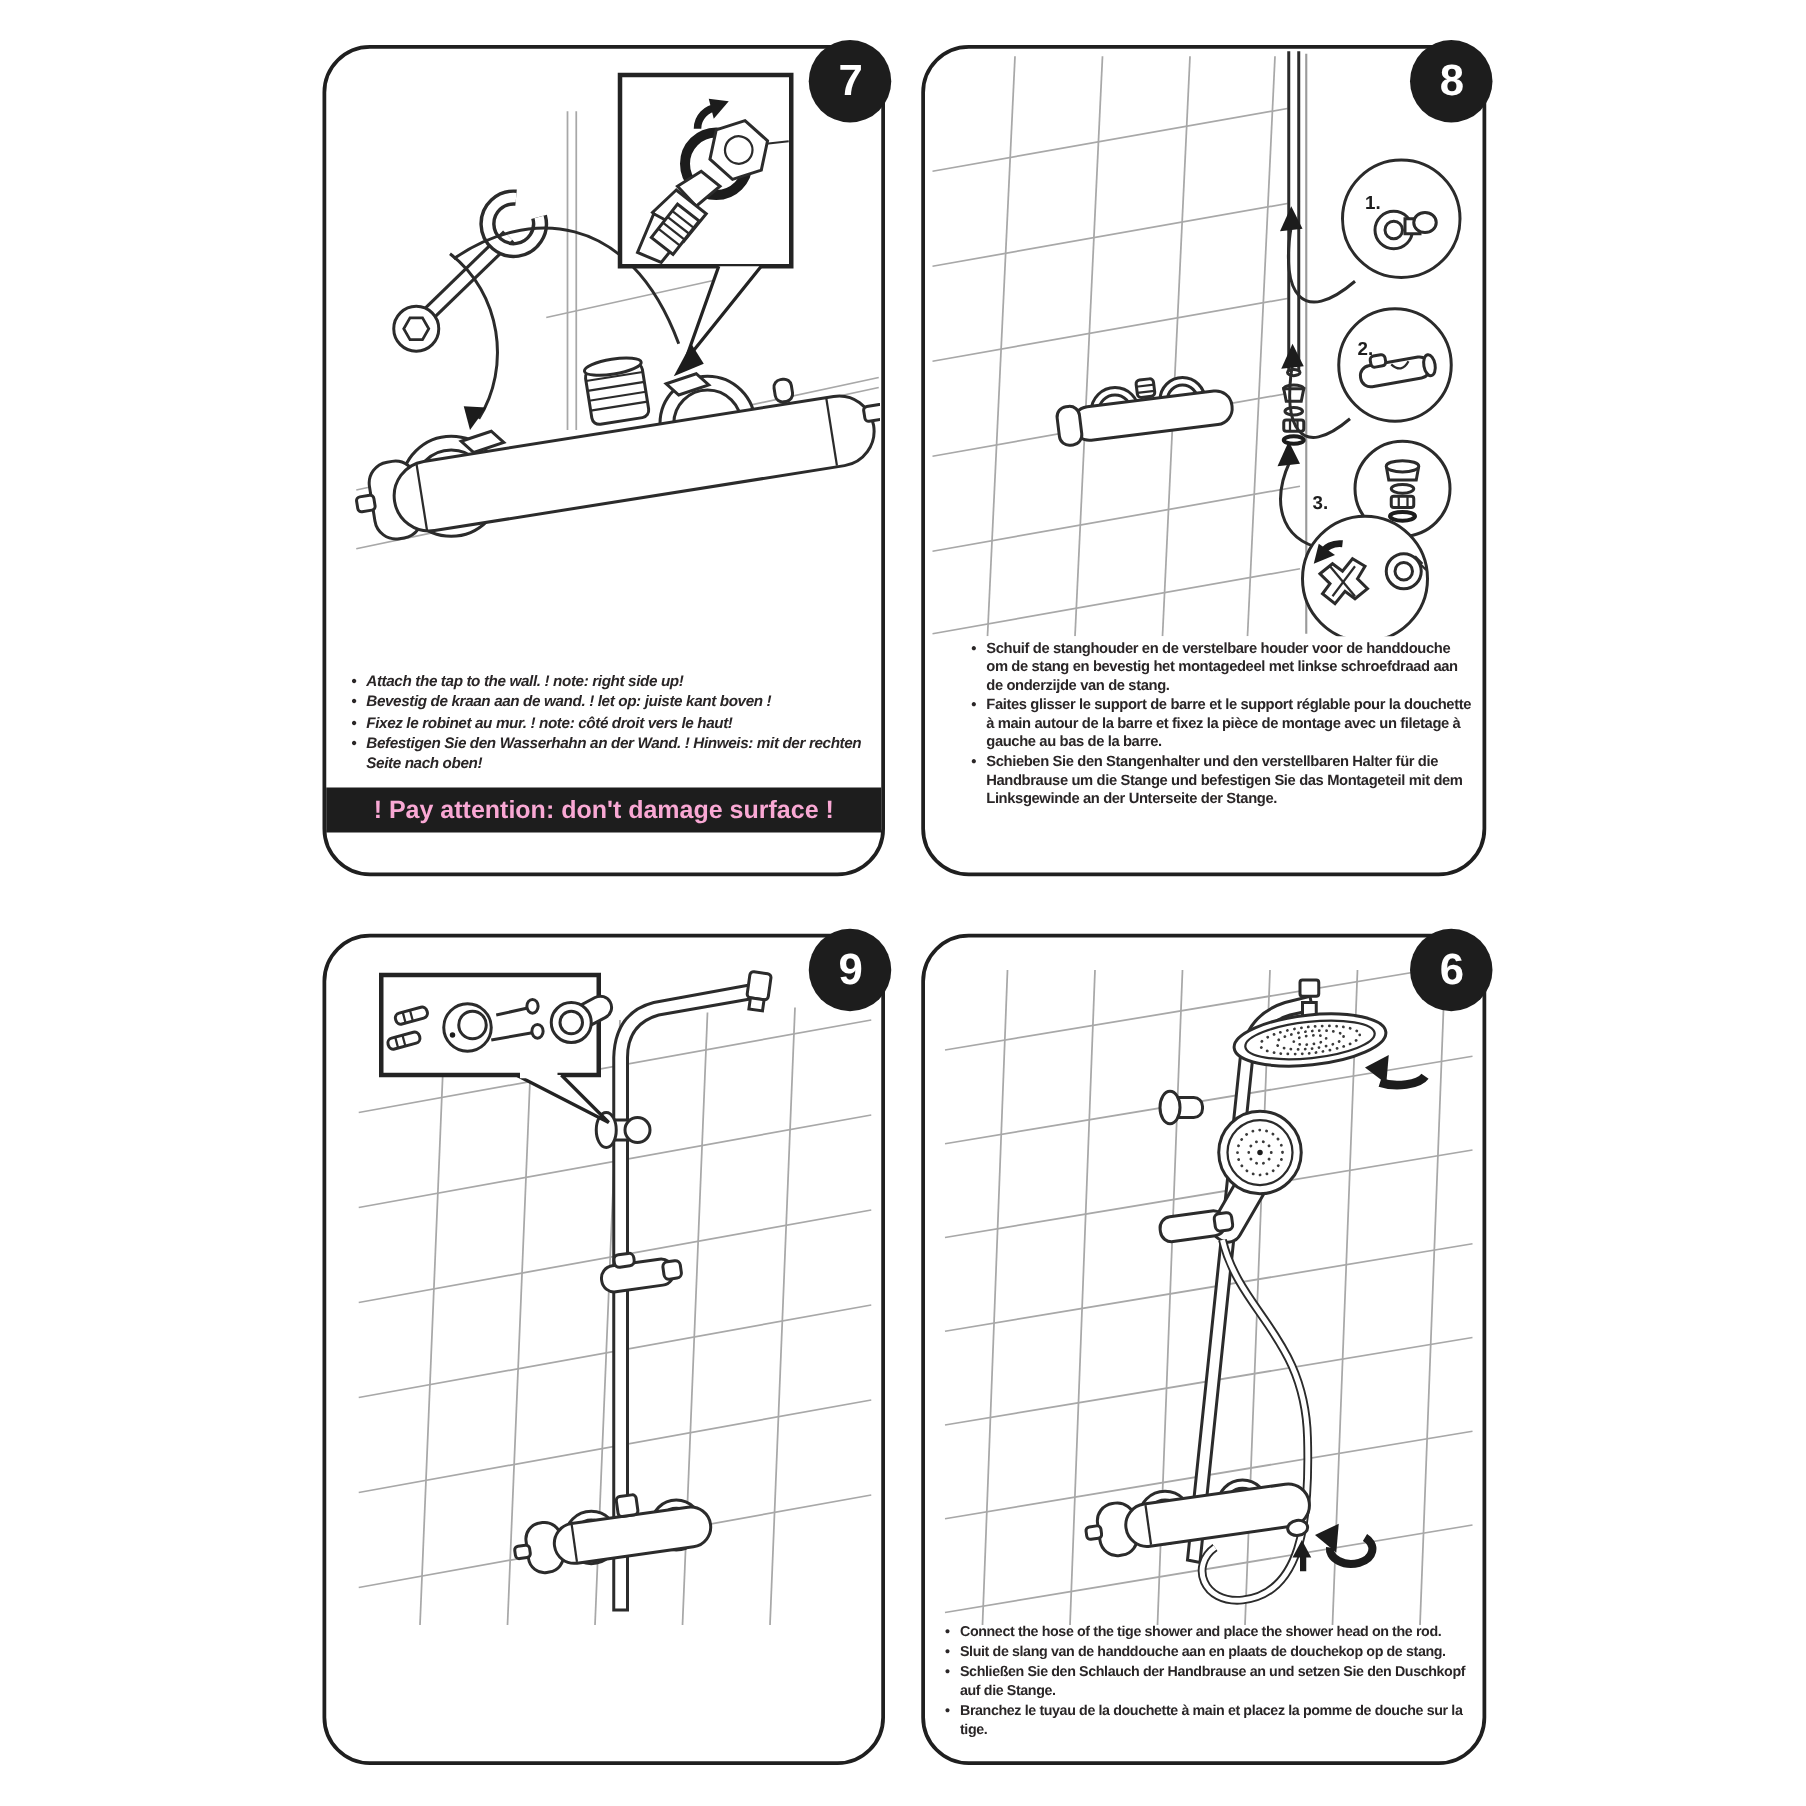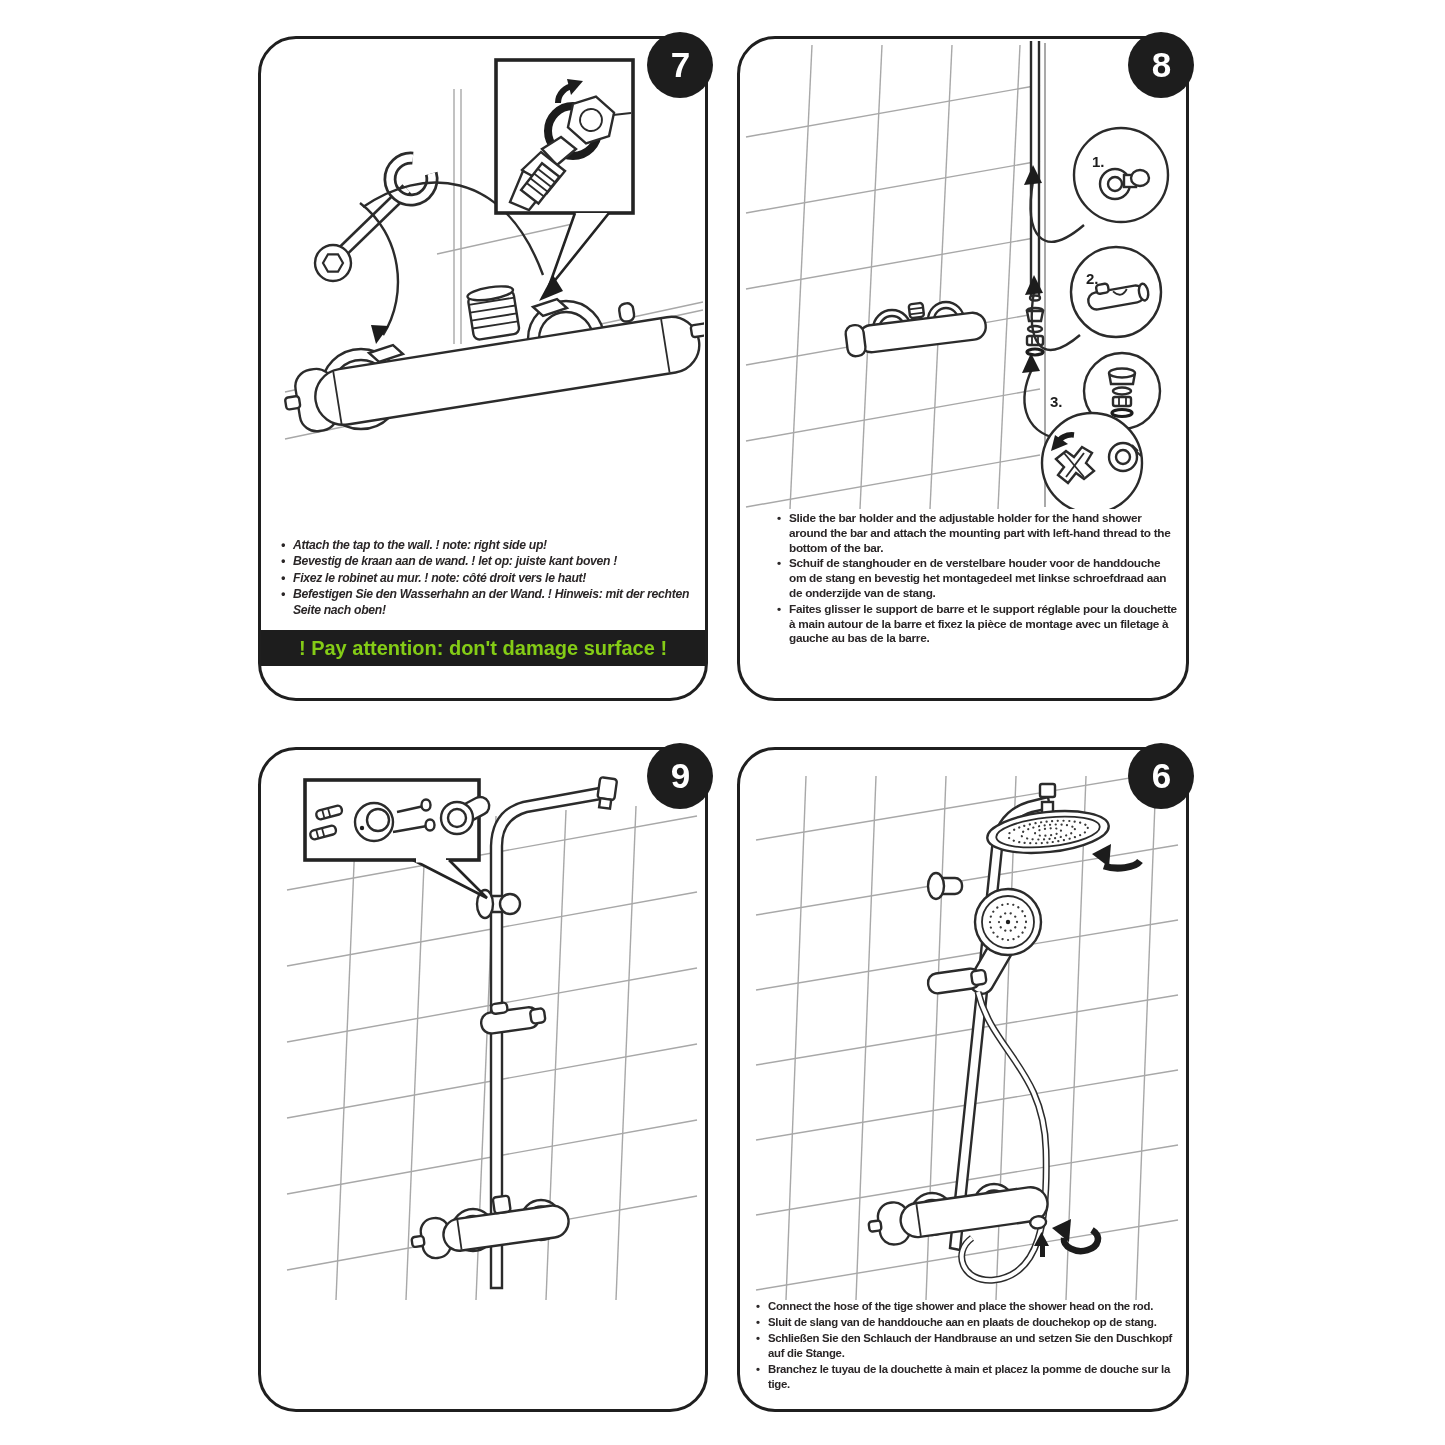--- a/index.html
+++ b/index.html
@@ -14,21 +14,21 @@
          background:#1d1d1d;color:#fff;display:flex;align-items:center;justify-content:center;
          font-size:35px;font-weight:600;letter-spacing:-1px;z-index:5;}
   .art{position:absolute;left:0;top:0;}
   .bullets{position:absolute;margin:0;padding:0;list-style:none;font-weight:700;color:#2a2627;}
   .bullets li{position:relative;padding-left:12px;margin:0 0 1px 0;}
   .bullets li::before{content:"•";position:absolute;left:0;top:0;}
   #p7 .bullets {left:20px;top:499px;width:412px;font-size:12.2px;line-height:15.4px;letter-spacing:-0.3px;font-style:italic;}
   #p8 .bullets {left:37px;top:472px;width:400px;font-size:11.8px;line-height:14.8px;letter-spacing:-0.3px;}
   #p9 .bullets {left:56px;top:578px;width:382px;font-size:13.4px;line-height:19px;letter-spacing:-0.1px;}
   #p10 .bullets{left:16px;top:549px;width:426px;font-size:11.4px;line-height:15px;letter-spacing:-0.3px;}
-  .banner{position:absolute;left:0;right:0;top:591px;height:36px;background:#1d1d1d;color:#84cc16;
+  .banner{position:absolute;left:0;right:0;top:591px;height:36px;background:#1d1d1d;color:#f9a8d4;
           display:flex;align-items:center;justify-content:center;font-size:20px;font-weight:700;}
   
   .o  {fill:#fff;stroke:#2b2b2b;stroke-width:2.4;}
   .o3 {fill:#fff;stroke:#232323;stroke-width:3.6;}
   .ln {fill:none;stroke:#2b2b2b;stroke-width:2.4;}
   .ln2{fill:none;stroke:#2b2b2b;stroke-width:1.8;}
   .tl {stroke:#a8a8a8;stroke-width:1.4;}
   .sld{fill:#1c1c1c;stroke:none;}
   .dot{fill:none;stroke:#3a3a3a;stroke-width:2.2;stroke-linecap:round;stroke-dasharray:0.1 5.5;}
   svg text{font-family:"Liberation Sans",sans-serif;font-weight:700;fill:#1d1d1d;font-size:15px;}
@@ -218,23 +218,23 @@
         <circle class="o" cx="383" cy="418" r="14" stroke-width="2.2"></circle>
         <circle class="o" cx="383" cy="418" r="7" stroke-width="1.8"></circle>
         <line class="ln2" x1="392" y1="406" x2="398" y2="412"></line>
           <line class="ln2" x1="396" y1="412" x2="401" y2="417"></line>
         <path d="M 318 404 a 14 10 0 0 1 16 -8" fill="none" stroke="#1c1c1c" stroke-width="5.5"></path>
         <polygon class="sld" points="311,412 315,396 328,405"></polygon>
       </g>
     </svg>
     <div class="badge">8</div>
     <ul class="bullets">
-      <li>Slide the bar holder and the adjustable holder for the hand shower around the bar and attach the mounting part with left-hand thread to the bottom of the bar.</li>
       <li>Schuif de stanghouder en de verstelbare houder voor de handdouche om de stang en bevestig het montagedeel met linkse schroefdraad aan de onderzijde van de stang.</li>
       <li>Faites glisser le support de barre et le support réglable pour la douchette à main autour de la barre et fixez la pièce de montage avec un filetage à gauche au bas de la barre.</li>
+      <li>Schieben Sie den Stangenhalter und den verstellbaren Halter für die Handbrause um die Stange und befestigen Sie das Montageteil mit dem Linksgewinde an der Unterseite der Stange.</li>
     </ul>
   </section>
 
   <section class="panel" id="p9">
     <svg class="art" width="443" height="552" viewBox="0 0 443 552">
       <g>
         <line class="tl" x1="95" y1="66" x2="75" y2="550"></line>
           <line class="tl" x1="165" y1="66" x2="145" y2="550"></line>
         <line class="tl" x1="235" y1="66" x2="215" y2="550"></line>
           <line class="tl" x1="305" y1="60" x2="285" y2="550"></line>

